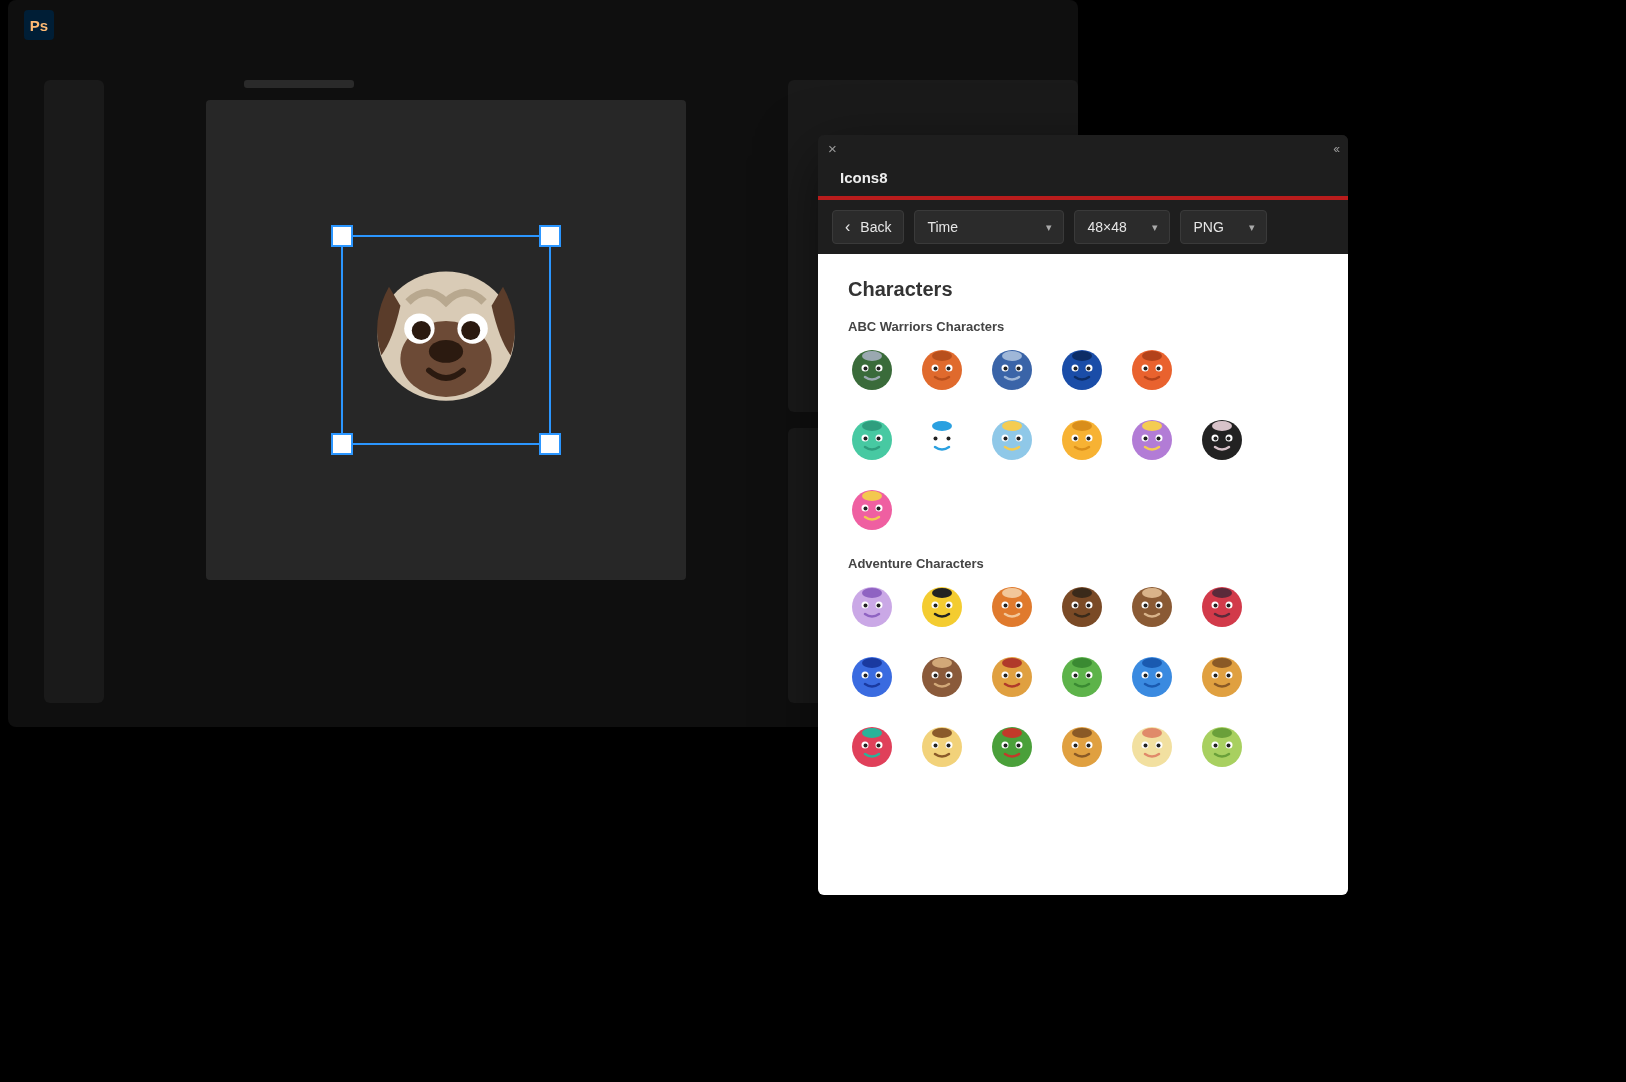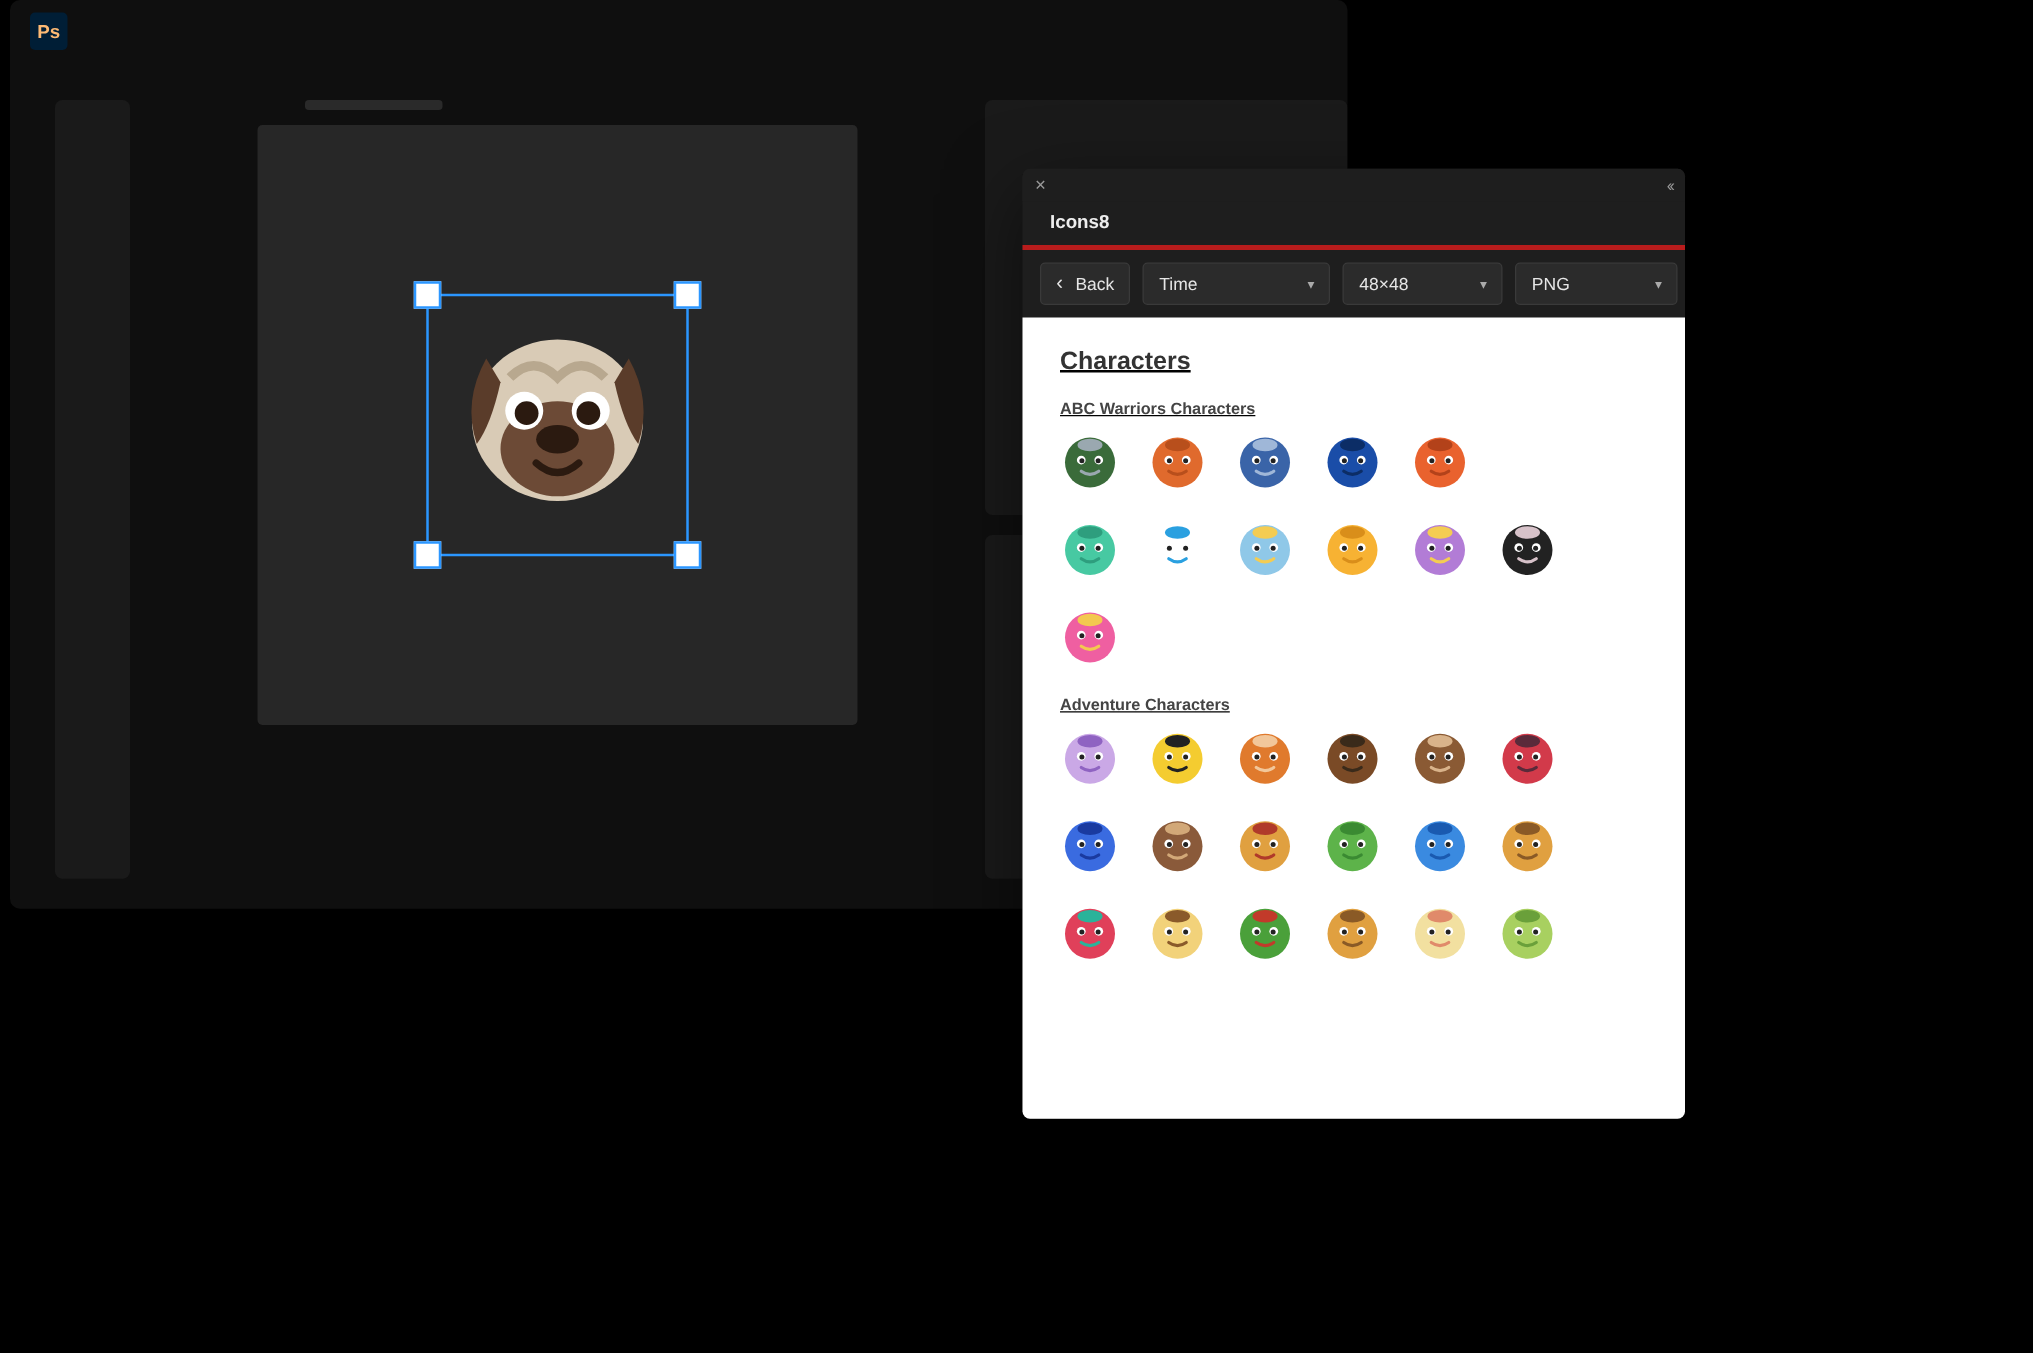--- a/index.html
+++ b/index.html
@@ -29,24 +29,24 @@
 .panel-titlebar { height:26px; display:flex; align-items:center; padding:0 10px; background:#1e1e1e; border-radius:6px 6px 0 0; justify-content:space-between; }
 .close-x { color:#999; font-size:15px; cursor:pointer; line-height:1; }
 .collapse { color:#999; font-size:13px; letter-spacing:-2px; cursor:pointer; }
 .panel-tab { padding:8px 16px; color:#eee; font-size:15px; font-weight:600; display:inline-block; border-bottom:2px solid transparent; }
 .panel-tabs { border-bottom:4px solid #b91c1c; padding-left:6px; }
 .panel-toolbar { display:flex; gap:10px; padding:10px 14px; }
 .btn { background:#2b2b2b; border:1px solid #3a3a3a; color:#e6e6e6; border-radius:4px; height:34px; display:flex; align-items:center; padding:0 12px; font-size:14px; cursor:pointer; gap:8px; }
 .btn .chev-left{ font-size:16px; margin-right:2px; }
 .dropdown { flex:0 0 auto; justify-content:space-between; }
 .dropdown .chev-down { font-size:11px; color:#aaa; margin-left:10px; }
-.dd-color{width:150px} .dd-size{width:128px} .dd-format{width:130px}
+.dd-color{width:150px} .dd-size{width:96px} .dd-format{width:87px}
 
 .panel-content { flex:1; background:#fff; border-radius:0 0 6px 6px; overflow:hidden; position:relative; }
-.scroll-area { position:absolute; inset:0; overflow-y:auto; padding:24px 44px 20px 30px;text-decoration:underline; }
+.scroll-area { position:absolute; inset:0; overflow-y:auto; padding:24px 44px 20px 30px; }
 .scroll-area::-webkit-scrollbar{width:12px}
 .scroll-area::-webkit-scrollbar-track{background:#eee}
 .scroll-area::-webkit-scrollbar-thumb{background:#c4c4c4;border-radius:6px}
 
 .section-title { color:#333; font-size:20px; font-weight:700; margin-bottom:18px; }
 .subsection-title { color:#444; font-size:13px; font-weight:600; margin:14px 0 12px; }
 .icon-grid { display:flex; flex-wrap:wrap; gap:22px; margin-bottom:22px; }
 .icon-cell { width:48px; height:48px; cursor:pointer; display:flex; align-items:center; justify-content:center; }
 .icon-cell svg { width:48px; height:48px; }
 </style>

